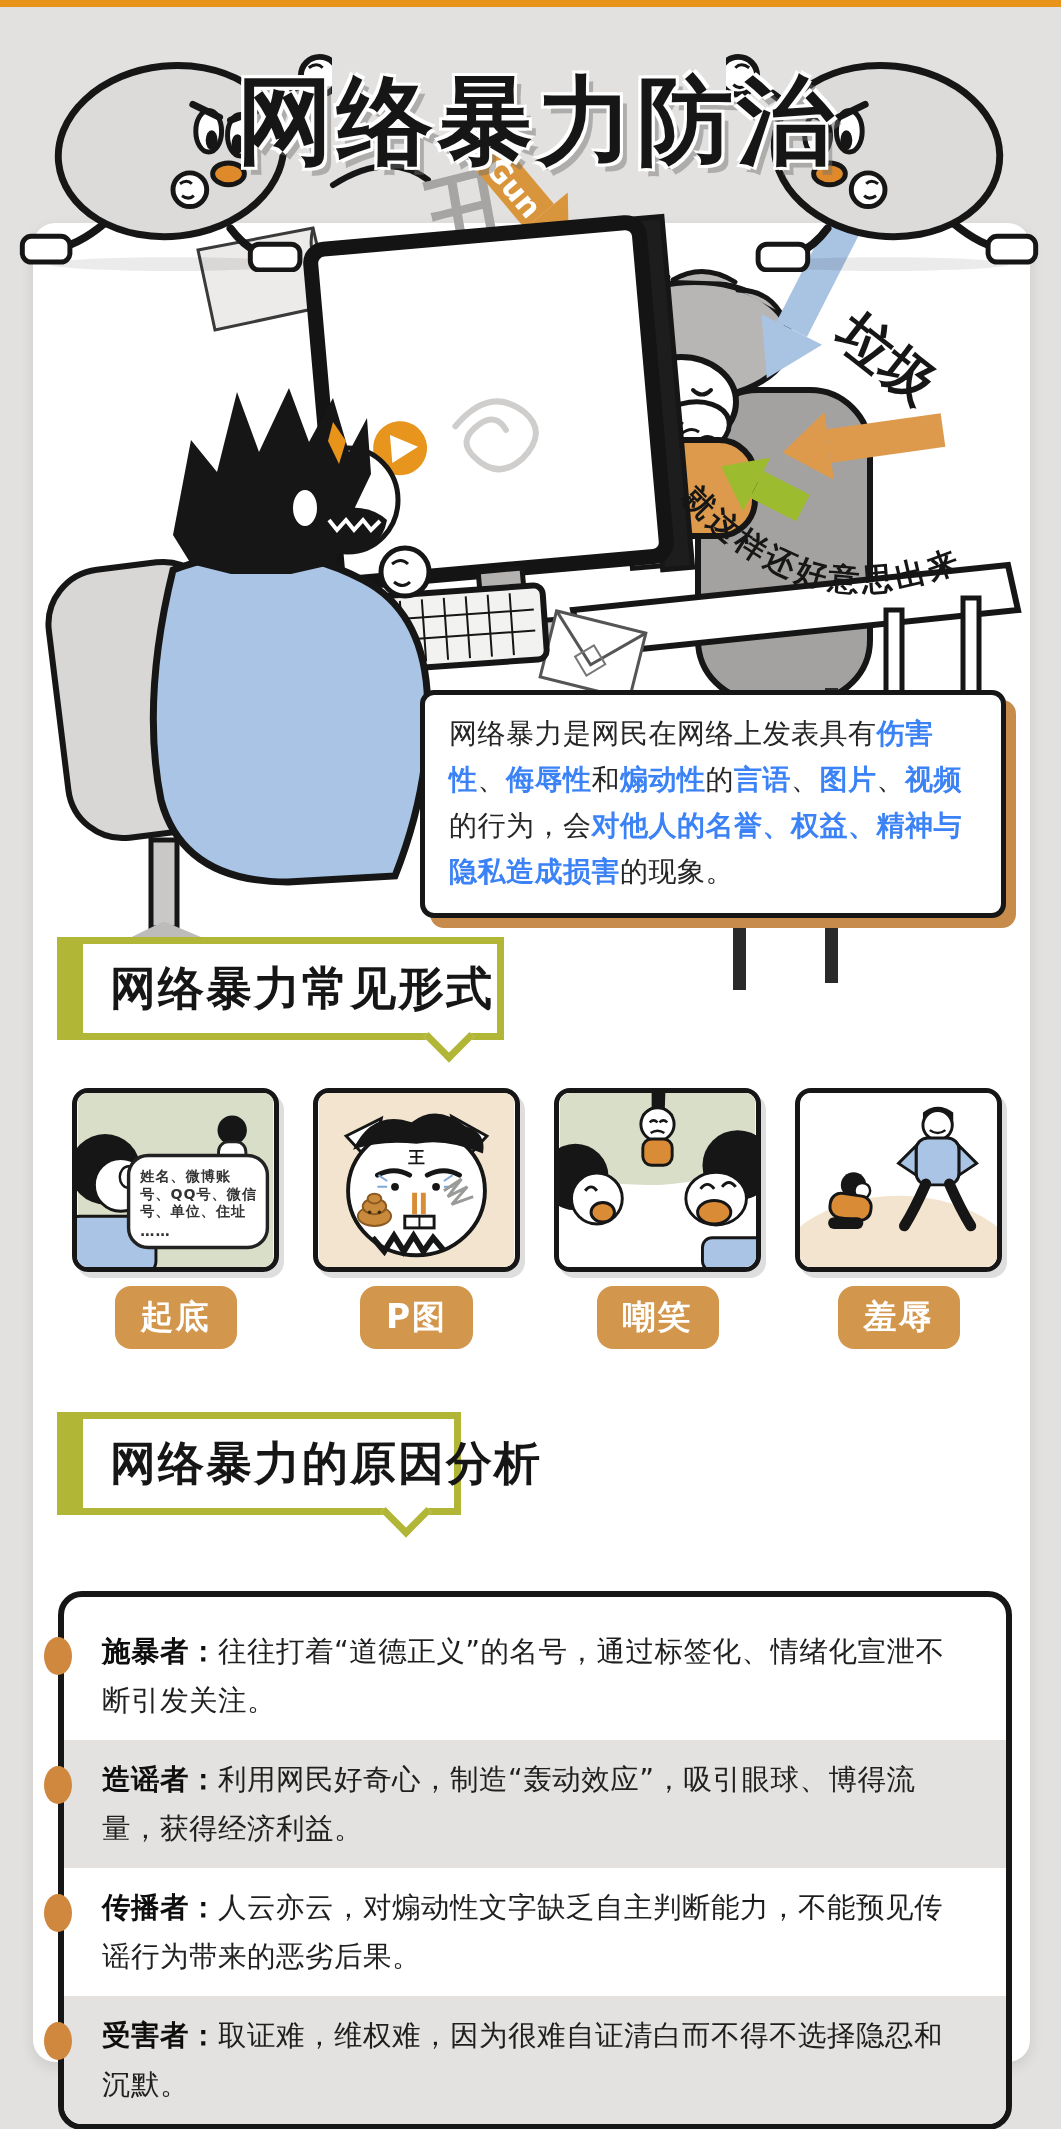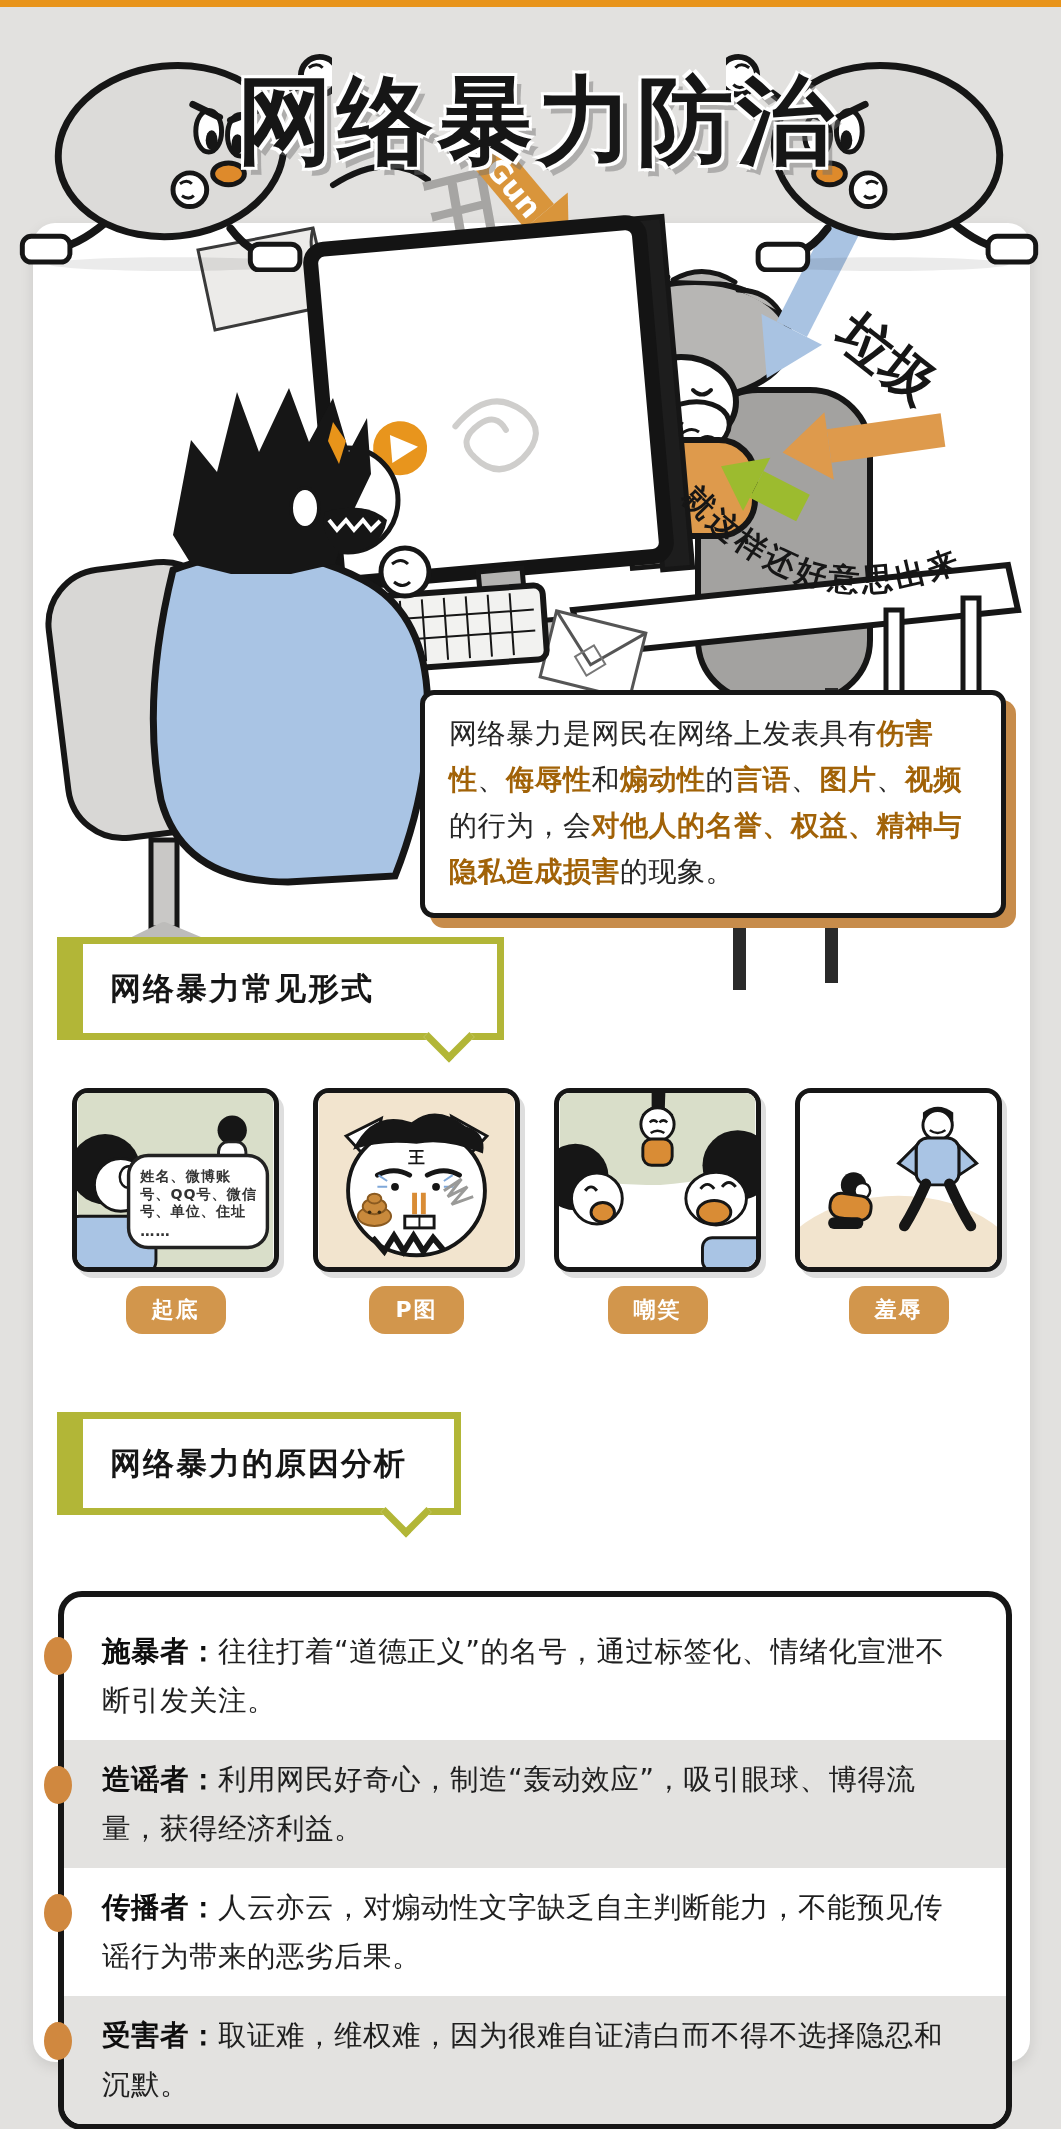--- a/index.html
+++ b/index.html
@@ -18,37 +18,37 @@
     text-shadow:-3px -3px 0 #fff,3px -3px 0 #fff,-3px 3px 0 #fff,3px 3px 0 #fff,7px 8px 0 rgba(110,110,110,.45);}
   .mascot{position:absolute;top:44px;width:318px;height:228px;z-index:3;}
   .mascot.left{left:14px;}
   .mascot.right{left:726px;transform:scaleX(-1);}
   
   .illustration{position:absolute;left:33px;top:140px;width:997px;height:880px;overflow:visible;z-index:2;}
   
   .def-box{position:absolute;left:420px;top:690px;width:586px;background:#fff;border:5px solid var(--ink);
     border-radius:14px;box-shadow:10px 10px 0 #c78c4b;padding:16px 24px 18px;z-index:5;
     font-size:28px;line-height:1.64;color:#262626;letter-spacing:.5px;}
-  .seg-b{font-weight:800;color:#a16207;}
+  .seg-b{font-weight:800;color:#3b82f6;}
   
   .sec-header{position:absolute;left:57px;height:103px;background:#fff;border:7px solid var(--olive);
     display:flex;align-items:center;z-index:4;}
   .sec-header .bar{position:absolute;left:0;top:0;bottom:0;width:19px;background:var(--olive);}
-  .sec-header h2{font-size:31px;font-weight:900;color:var(--ink);padding-left:46px;letter-spacing:2px;white-space:nowrap;}
+  .sec-header h2{font-size:46px;font-weight:900;color:var(--ink);padding-left:46px;letter-spacing:2px;white-space:nowrap;}
   .sec-header .notch{position:absolute;bottom:-22px;right:30px;width:36px;height:36px;background:#fff;
     border-right:7px solid var(--olive);border-bottom:7px solid var(--olive);transform:rotate(45deg);}
   .sec1{top:937px;width:447px;}
   .sec2{top:1412px;width:404px;}
   
   .forms-row{position:absolute;left:72px;top:1088px;width:930px;display:flex;justify-content:space-between;z-index:4;}
   .form-col{display:flex;flex-direction:column;align-items:center;width:207px;}
   .form-panel{width:207px;height:184px;background:#fff;border:5px solid var(--ink);border-radius:16px;
     overflow:hidden;box-shadow:5px 6px 0 rgba(0,0,0,.13);}
   .form-panel svg{display:block;width:100%;height:100%;}
-  .form-label{margin-top:14px;background:var(--tanlight);color:#fff;font-size:22px;font-weight:800;
+  .form-label{margin-top:14px;background:var(--tanlight);color:#fff;font-size:33px;font-weight:800;
     padding:9px 26px;border-radius:16px;letter-spacing:2px;}
   
   .causes-box{position:absolute;left:58px;top:1543px;width:954px;border:6px solid var(--ink);border-radius:24px;
     background:#fff;z-index:4;margin-top:48px;}
   .cause-item{position:relative;padding:15px 40px 15px 38px;font-size:28.5px;line-height:1.72;color:#1f1f1f;letter-spacing:.5px;}
   .cause-item:first-child{padding-top:30px;border-radius:18px 18px 0 0;}
   .cause-item:last-child{border-radius:0 0 18px 18px;}
   .cause-item.striped{background:#e3e2e0;}
   .cause-item b{font-weight:800;color:#0e0e0e;}
   .cause-bullet{position:absolute;left:-20px;top:26px;width:28px;height:38px;border-radius:50%;background:var(--tan);}

